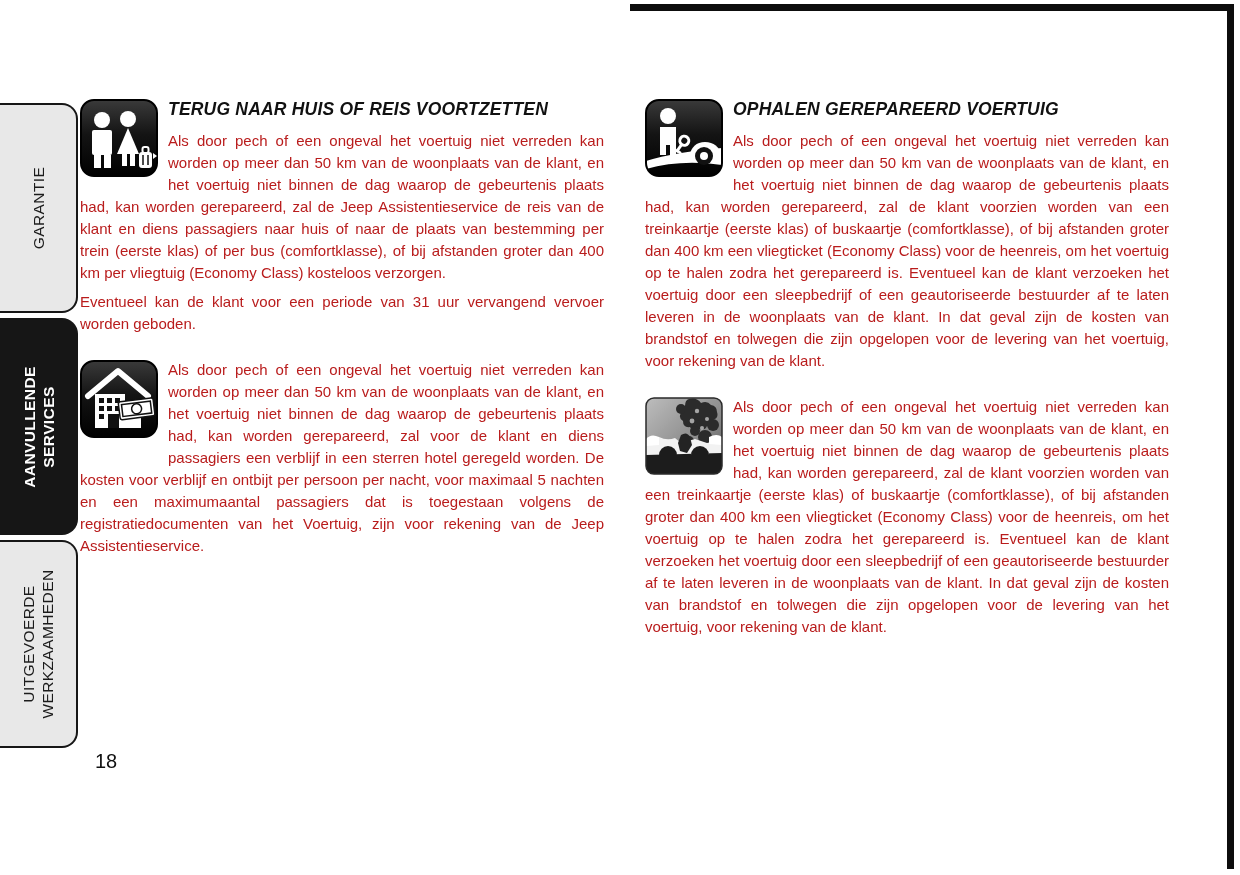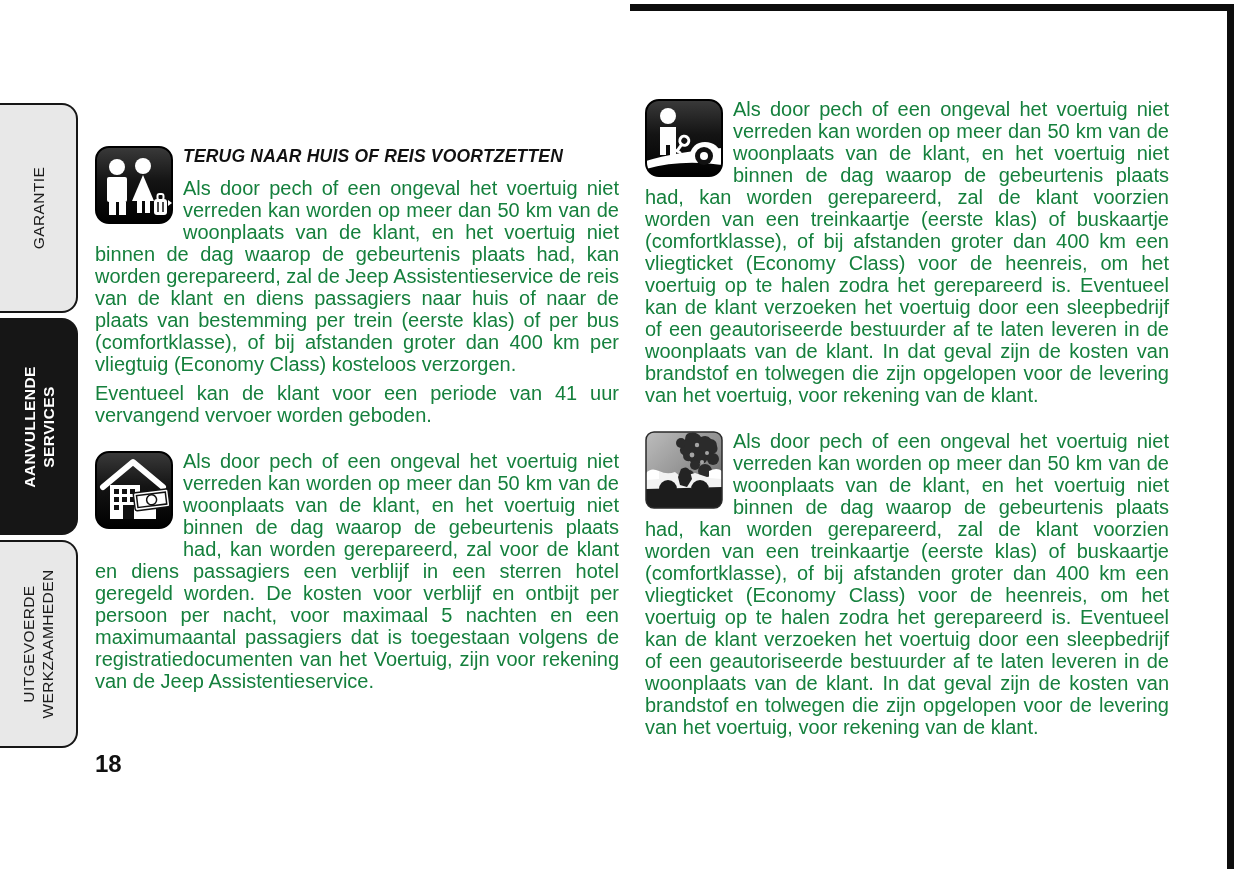--- a/index.html
+++ b/index.html
@@ -30,26 +30,26 @@
     position:absolute;top:50%;left:50%;
     transform:translate(-50%,-50%) rotate(-90deg);
     text-align:center;
     font-size:15.5px;line-height:19px;letter-spacing:.4px;
     color:#1b1b1b;white-space:normal;
   }
   .tab.black .tab-label{color:#ffffff;font-weight:bold;}
 
   .page-number{
     position:absolute;left:95px;top:750px;
-    font-size:24px;font-weight:bold;color:#111;
+    font-size:20px;font-weight:normal;color:#111;
   }
 
   
   .col{position:absolute;top:98px;width:524px;}
-  .col-left{left:95px;margin-top:47px;}
+  .col-left{left:80px;}
   .col-right{left:645px;}
 
   .section{overflow:visible;}
   .section + .section{margin-top:24px;}
   .icon-wrap{
     float:left;
     width:78px;height:78px;
     margin:1px 10px 16px 0;
     display:block;
   }
@@ -57,23 +57,23 @@
   .icon-wrap svg{display:block;width:78px;height:78px;}
   .section-title{
     margin:0 0 9px 0;
     font-size:17.5px;line-height:23px;
     font-weight:bold;font-style:italic;
     color:#111;
     letter-spacing:.2px;
   }
   .body-text{
     margin:0 0 7px 0;
-    font-size:20px;line-height:22px;
+    font-size:15px;line-height:22px;
     text-align:justify;
-    color:#15803d;
+    color:#b91c1c;
   }
   .body-text:last-child{margin-bottom:0;}
 </style>
 </head>
 <body>
 
 <div class="page">
 
   <div class="frame-top"></div>
   <div class="frame-right"></div>
@@ -114,21 +114,21 @@
           <rect x="50" y="55" width="5" height="12" fill="#fff"></rect>
           <rect x="59" y="53" width="13" height="16" rx="3" fill="#fff"></rect>
           <rect x="62.5" y="48" width="6" height="6" rx="2" fill="none" stroke="#fff" stroke-width="2"></rect>
           <line x1="63" y1="56" x2="63" y2="66" stroke="#111" stroke-width="1.5"></line>
           <line x1="68" y1="56" x2="68" y2="66" stroke="#111" stroke-width="1.5"></line>
           <path d="M73 54 l4 3 -4 3 z" fill="#fff"></path>
         </svg>
       </span>
       <h2 class="section-title">TERUG NAAR HUIS OF REIS VOORTZETTEN</h2>
       <p class="body-text">Als door pech of een ongeval het voertuig niet verreden kan worden op meer dan 50 km van de woonplaats van de klant, en het voertuig niet binnen de dag waarop de gebeurtenis plaats had, kan worden gerepareerd, zal de Jeep Assistentieservice de reis van de klant en diens passagiers naar huis of naar de plaats van bestemming per trein (eerste klas) of per bus (comfortklasse), of bij afstanden groter dan 400 km per vliegtuig (Economy Class) kosteloos verzorgen.</p>
-      <p class="body-text">Eventueel kan de klant voor een periode van 41 uur vervangend vervoer worden geboden.</p>
+      <p class="body-text">Eventueel kan de klant voor een periode van 31 uur vervangend vervoer worden geboden.</p>
     </section>
 
     <section class="section">
       <span class="icon-wrap">
         <svg viewBox="0 0 78 78" xmlns="http://www.w3.org/2000/svg">
           <defs>
             <linearGradient id="gb2" x1="0" y1="0" x2="0" y2="1">
               <stop offset="0" stop-color="#3a3a3a"></stop>
                 <stop offset=".45" stop-color="#141414"></stop>
                 <stop offset="1" stop-color="#000"></stop>
@@ -186,20 +186,21 @@
             <path d="M15 28 h16 v28 h-6 v-10 h-4 v10 h-6 Z" fill="#fff"></path>
             <g transform="rotate(35 37 45)">
               <circle cx="37" cy="41" r="4.5" fill="none" stroke="#fff" stroke-width="3"></circle>
               <rect x="35.5" y="45" width="3" height="10" fill="#fff"></rect>
               <rect x="35.5" y="52" width="6" height="2.5" fill="#fff"></rect>
             </g>
           </g>
           <rect x="1" y="1" width="76" height="76" rx="13" fill="none" stroke="#000" stroke-width="2"></rect>
         </svg>
       </span>
+      <h2 class="section-title">OPHALEN GEREPAREERD VOERTUIG</h2>
       <p class="body-text">Als door pech of een ongeval het voertuig niet verreden kan worden op meer dan 50 km van de woonplaats van de klant, en het voertuig niet binnen de dag waarop de gebeurtenis plaats had, kan worden gerepareerd, zal de klant voorzien worden van een treinkaartje (eerste klas) of buskaartje (comfortklasse), of bij afstanden groter dan 400 km een vliegticket (Economy Class) voor de heenreis, om het voertuig op te halen zodra het gerepareerd is. Eventueel kan de klant verzoeken het voertuig door een sleepbedrijf of een geautoriseerde bestuurder af te laten leveren in de woonplaats van de klant. In dat geval zijn de kosten van brandstof en tolwegen die zijn opgelopen voor de levering van het voertuig, voor rekening van de klant.</p>
     </section>
 
     <section class="section">
       <span class="icon-wrap">
         <svg viewBox="0 0 78 78" xmlns="http://www.w3.org/2000/svg">
           <defs>
             <linearGradient id="gb4" x1="0" y1="0" x2="1" y2="1">
               <stop offset="0" stop-color="#bdbdbd"></stop>
                 <stop offset=".6" stop-color="#8a8a8a"></stop>

